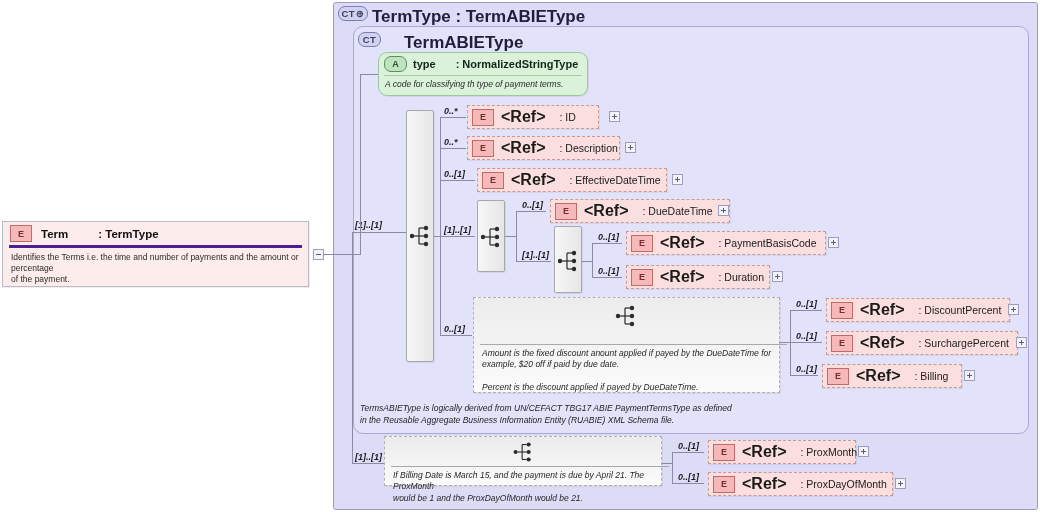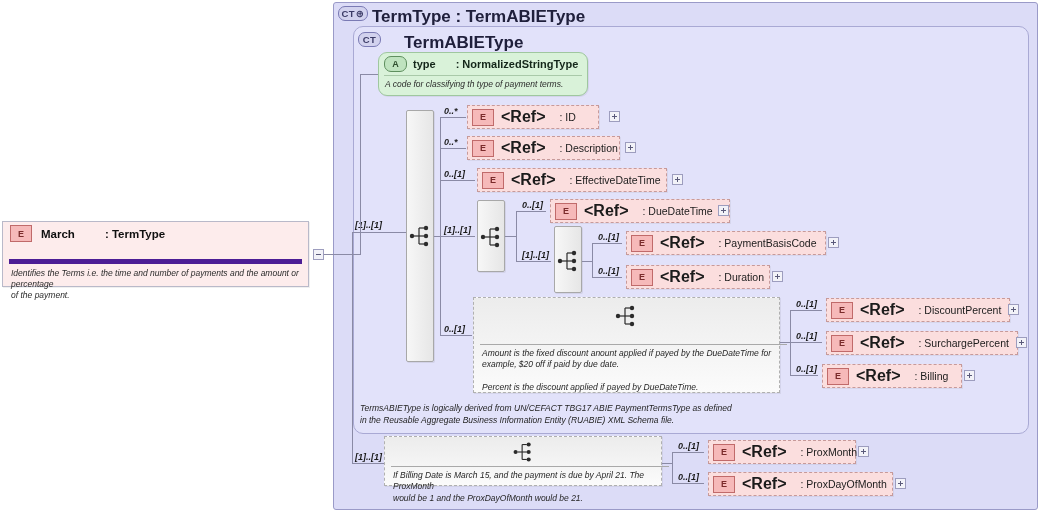--- a/index.html
+++ b/index.html
@@ -74,22 +74,22 @@
 
   
   #term-box{left:2px;top:221px;width:307px;height:66px;background:#fdecec;
       border:1px solid #b9b9c9;box-shadow:1px 1px 0 rgba(0,0,0,.06);}
   #term-row{height:23px;display:flex;align-items:center;padding-left:7px;}
   #term-badge{width:20px;height:15px;border:1px solid #c06a6a;background:#f6b9b9;
       display:inline-flex;align-items:center;justify-content:center;
       font-size:9px;font-weight:bold;color:#7a2b2b;}
   #term-name{font-size:11.5px;font-weight:bold;color:#101010;margin-left:9px;}
   #term-type{font-size:11.5px;font-weight:bold;color:#101010;margin-left:30px;}
-  #term-doc{border-top:5px solid #4c1d95;margin:14px 6px;padding:4px 2px;
-      font-size:8.5px;font-style:italic;color:#2b2b2b;line-height:1.32;}
+  #term-doc{border-top:3px solid #4c1d95;margin:0 6px;padding:4px 2px;
+      font-size:8.5px;color:#2b2b2b;line-height:1.32;}
 
   
   #ct-footer-doc{left:360px;top:403px;width:420px;
       font-size:8.5px;font-style:italic;color:#242424;line-height:1.38;}
 </style>
 </head>
 <body>
 
 <div class="abs" id="root-container"></div>
 <div class="abs" id="ct-inner"></div>
@@ -99,21 +99,21 @@
     <span style="font-size:10px;margin-left:1px;">⊕</span>
 </div>
 <div class="abs hdr-title" id="root-title">TermType : TermABIEType</div>
 
 <div class="abs badge" id="ct-badge">CT</div>
 <div class="abs hdr-title" id="ct-title">TermABIEType</div>
 
 <div class="abs" id="term-box">
   <div id="term-row">
     <span id="term-badge">E</span>
-    <span id="term-name">March</span>
+    <span id="term-name">Term</span>
     <span id="term-type">: TermType</span>
   </div>
   <div id="term-doc" style="white-space:pre-line;">Identifies the Terms i.e. the time and number of payments and the amount or percentage
 of the payment.</div>
 </div>
 <div class="abs minus-btn" style="left:313px;top:249px;"></div>
 
 <div class="abs ln lnh" style="left:324px;top:254px;width:28px;"></div>
 <div class="abs ln lnv" style="left:352px;top:232px;height:23px;"></div>
 <div class="abs ln lnh" style="left:352px;top:232px;width:55px;"></div>

